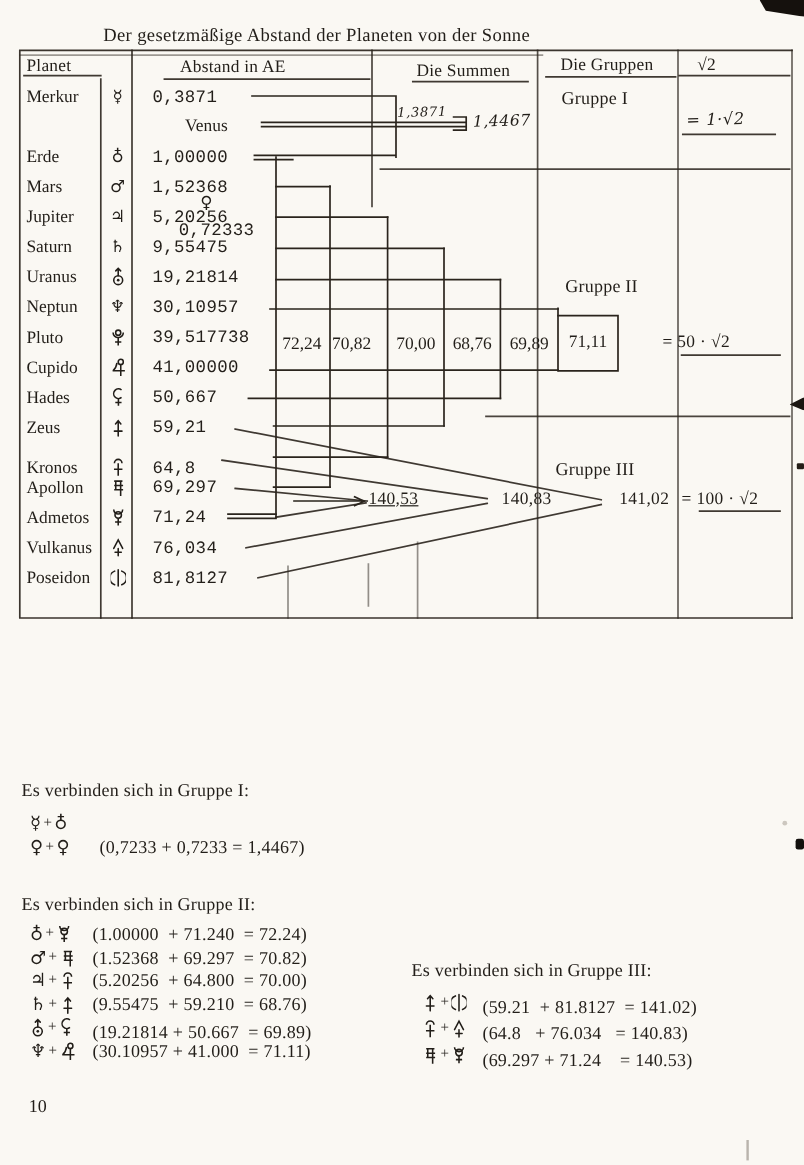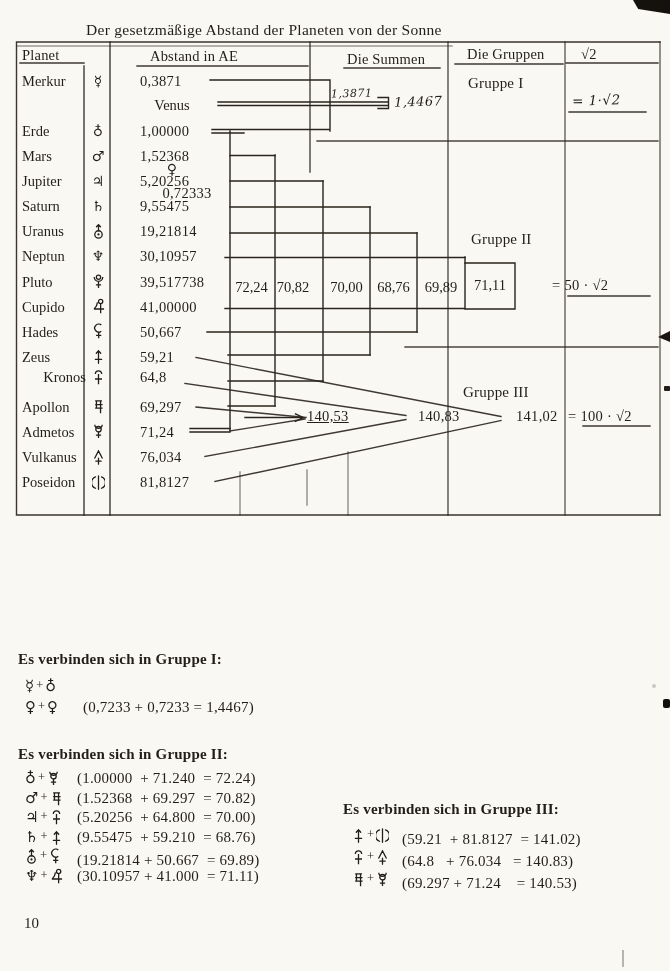--- a/index.html
+++ b/index.html
@@ -18,31 +18,31 @@
   .hw2{font-size:13px;}
   .hw3{font-size:13.5px;}
   .formula{font-size:14.5px;letter-spacing:.3px;}
   .pagenum{font-size:15px;}
   .linework{position:absolute;left:0;top:0;pointer-events:none;}
 
   
   .prow{position:absolute;left:22px;width:300px;height:19px;display:flex;align-items:center;font-size:14.5px;}
   .pname{flex:0 0 64px;}
   .psym{flex:0 0 24px;text-align:center;}
-  .pdist{padding-left:30px;letter-spacing:.3px;}
+  .pdist{padding-left:17px;letter-spacing:.3px;font-family:Liberation Mono, monospace;}
 
   
   .usym{font-family:"DejaVu Sans",sans-serif;font-size:14px;line-height:1;display:inline-block;}
   .vsym{width:13px;height:17px;display:inline-block;vertical-align:-3px;}
   .fpair .usym{font-size:15px;}
   .fpair .vsym{width:13px;height:17px;vertical-align:-3.5px;}
 
   
   .sec{position:absolute;}
-  .sec-heading{font-size:15px;font-weight:bold;letter-spacing:.2px;margin:0;}
+  .sec-heading{font-size:15px;font-weight:normal;letter-spacing:.2px;margin:0;}
   .fline{display:flex;align-items:baseline;font-size:15px;}
   .fpair{display:inline-flex;align-items:center;}
   .plus{font-size:12.5px;margin:0 2px;transform:translateY(-1px);}
   .pre{white-space:pre;letter-spacing:.2px;}
   .sec1 .fline{height:19.5px;padding-left:7px;}
   .sec1 .fpair{width:58px;}
   .sec1{left:18px;top:651px;}
   .sec1 .sec-heading{margin-bottom:11px;}
   .sec2{left:18px;top:746px;}
   .sec2 .sec-heading{margin-bottom:7px;}
@@ -223,21 +223,21 @@
           </svg></span>
         <span class="pdist">50,667</span>
       </div>
       <div class="prow" style="top: 347.77px;">
         <span class="pname">Zeus</span>
         <span class="psym"><svg class="vsym" viewBox="0 0 14 18">
             <use href="#g-zeus"></use>
           </svg></span>
         <span class="pdist">59,21</span>
       </div>
-      <div class="prow" style="top: 368px; text-align: right;">
+      <div class="prow" style="top: 381px;">
         <span class="pname">Kronos</span>
         <span class="psym"><svg class="vsym" viewBox="0 0 14 18">
             <use href="#g-kronos"></use>
           </svg></span>
         <span class="pdist">64,8</span>
       </div>
       <div class="prow" style="top: 397.91px;">
         <span class="pname">Apollon</span>
         <span class="psym"><svg class="vsym" viewBox="0 0 14 18">
             <use href="#g-apollon"></use>

